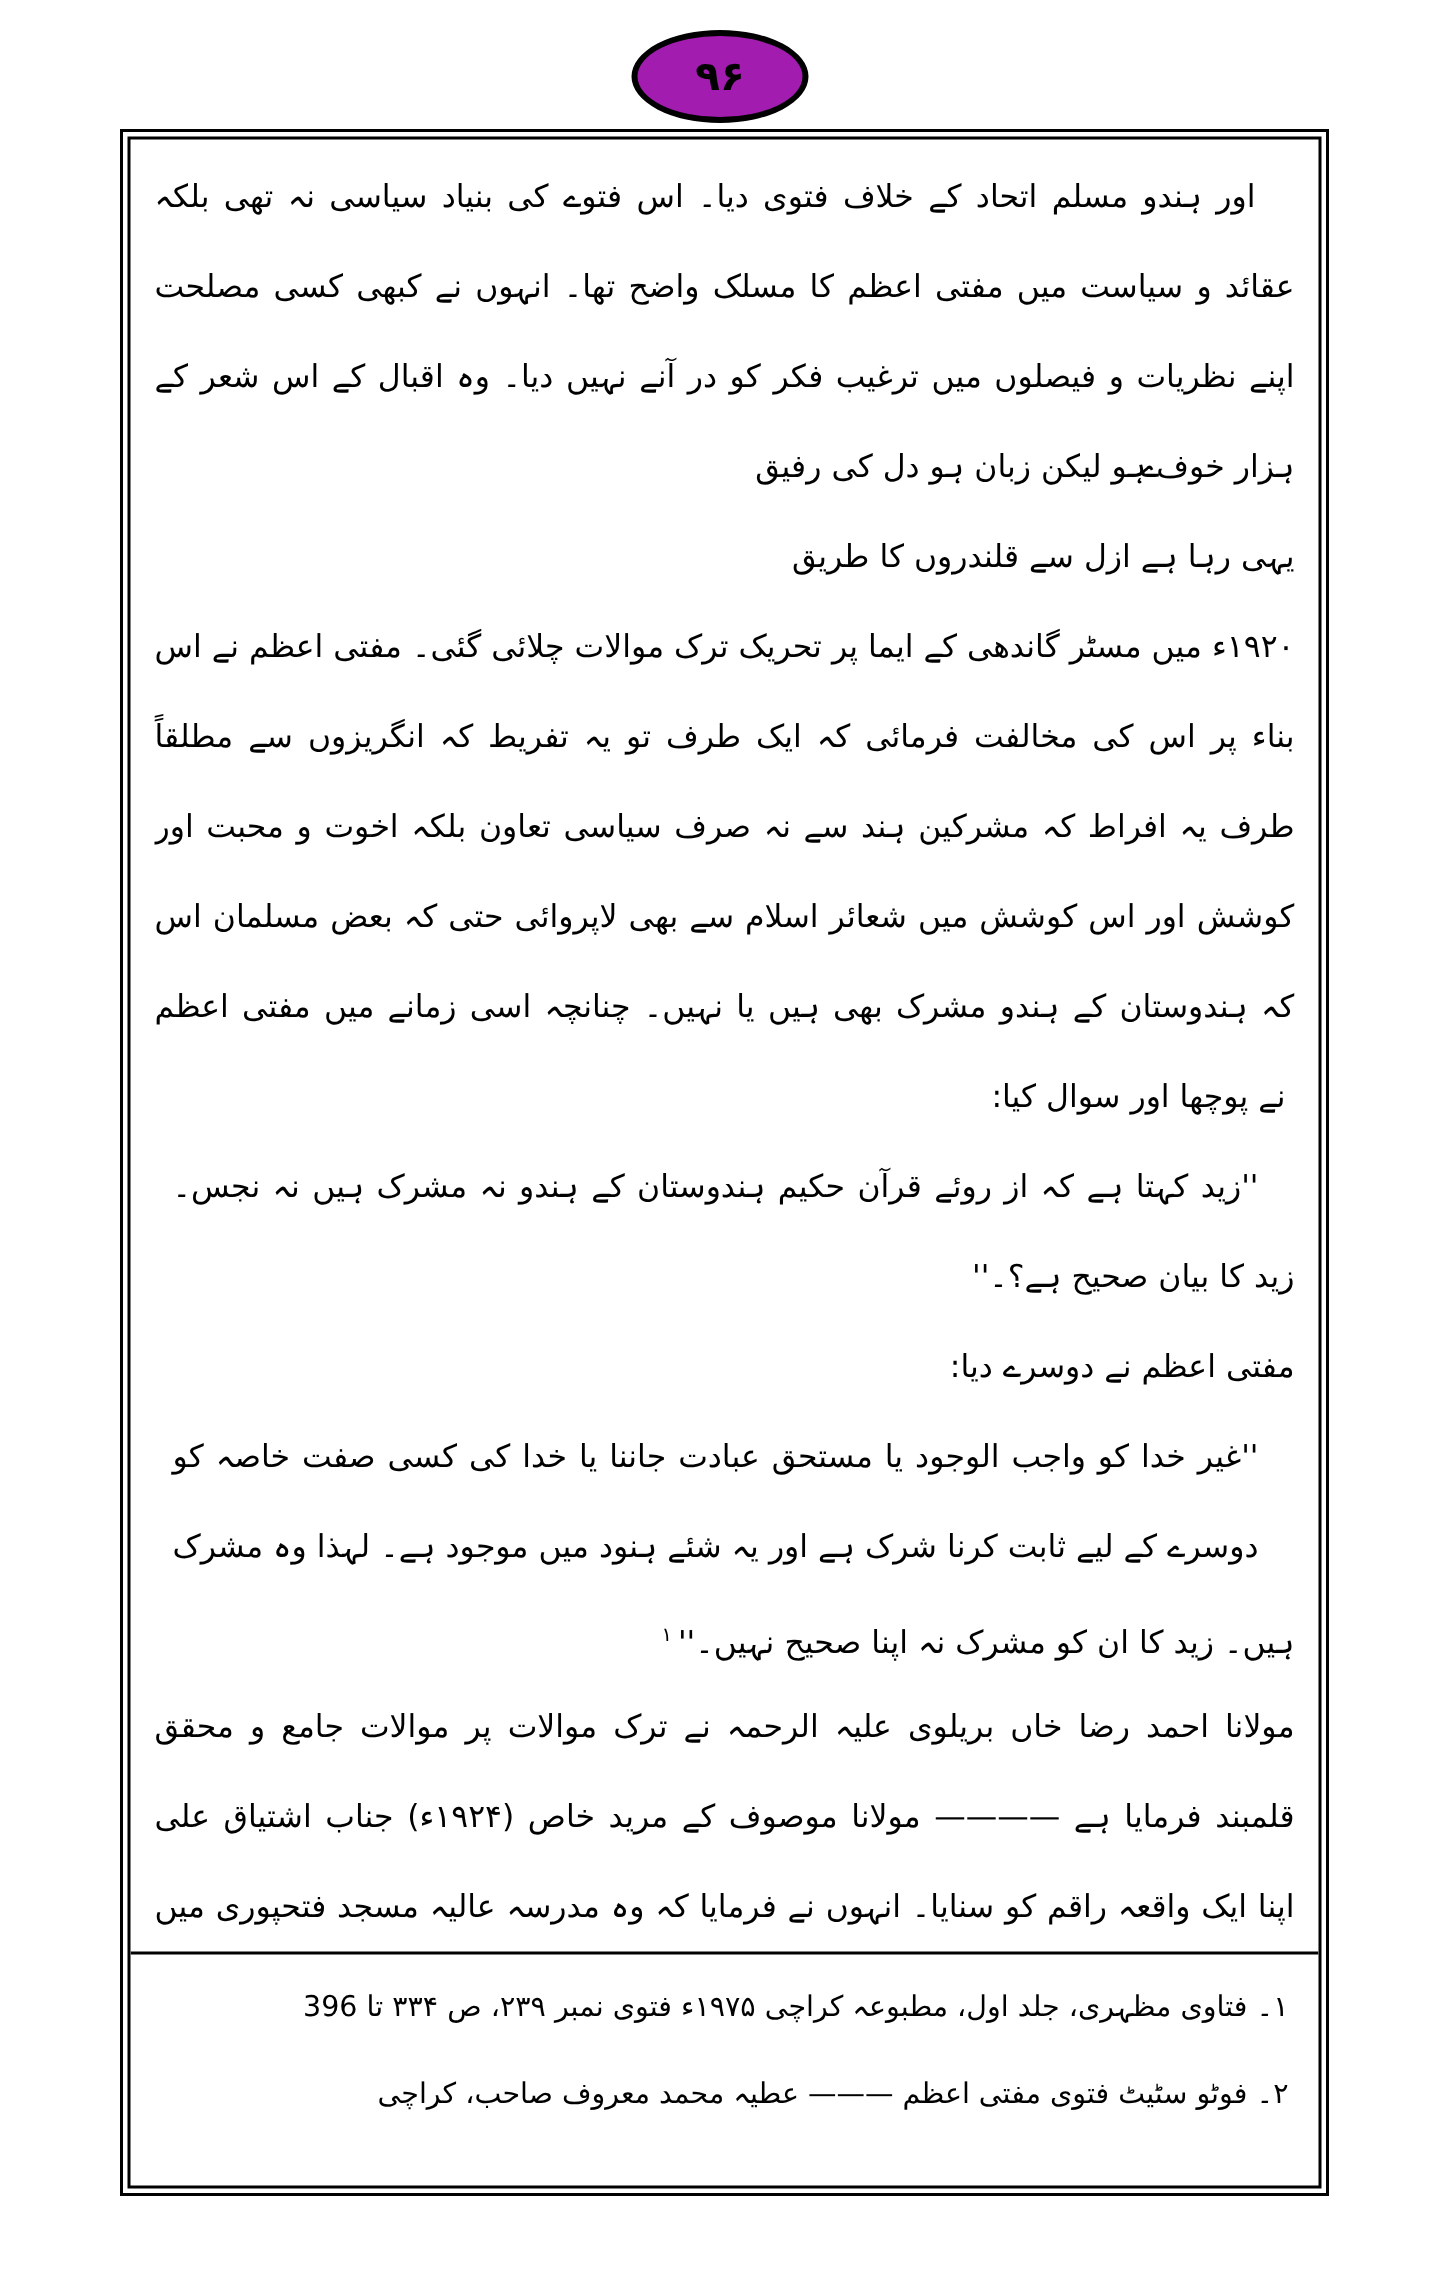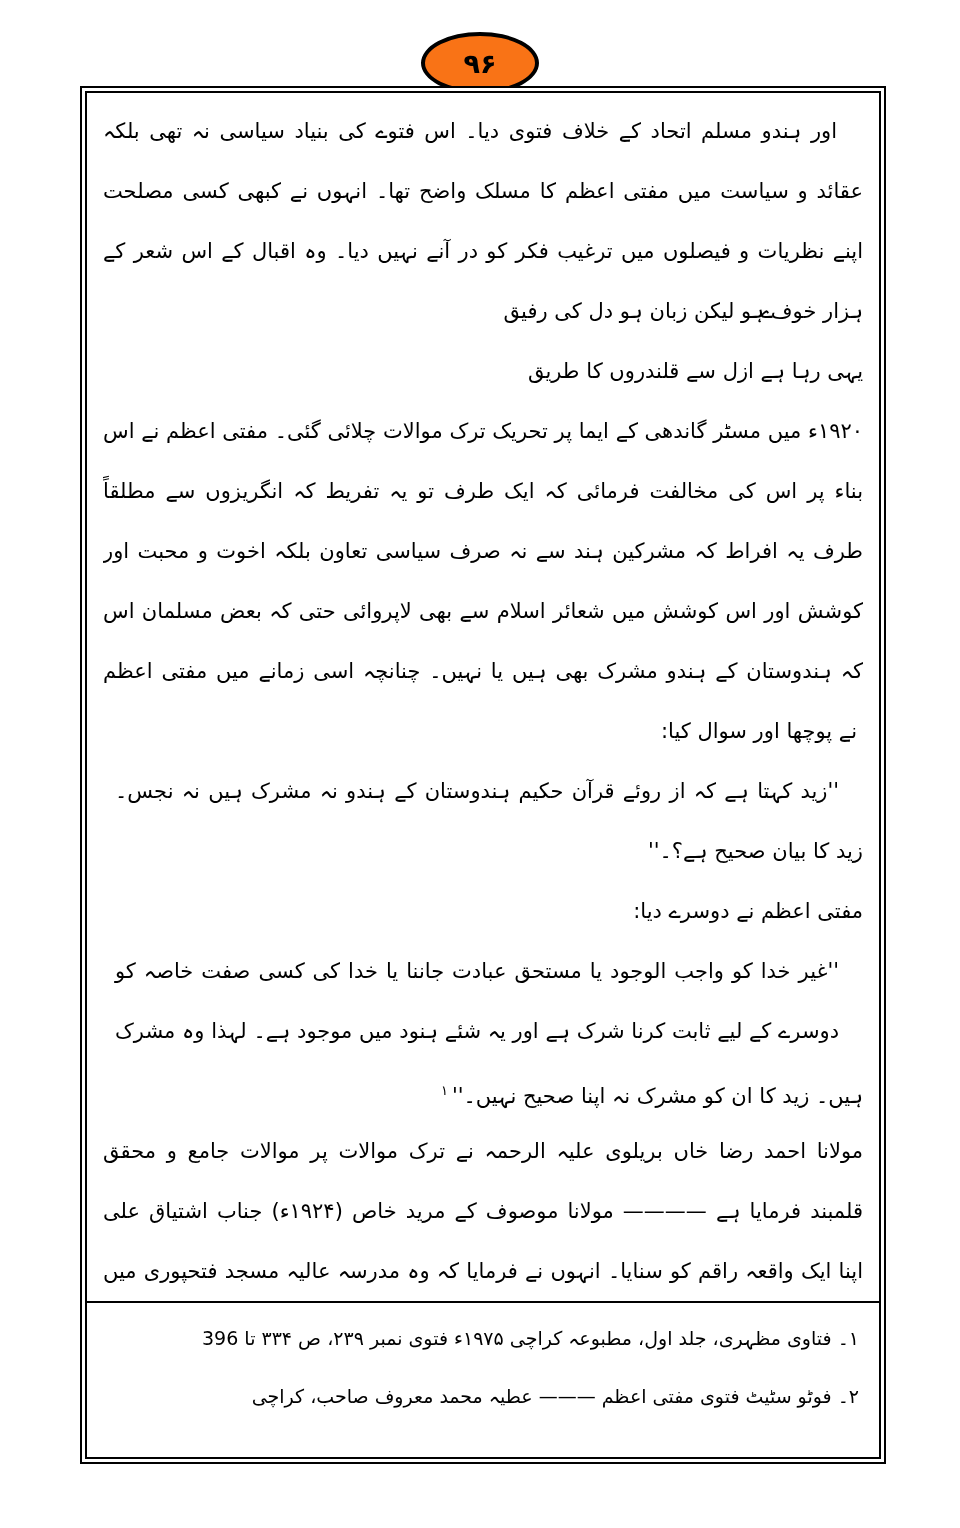--- a/index.html
+++ b/index.html
@@ -5,24 +5,24 @@
   html,body{margin:0;padding:0;background:#ffffff;}
   body{
     width:960px;height:1528px;position:relative;
     font-family:"DejaVu Sans", sans-serif;
     color:#000;
   }
   .page{position:relative;width:960px;height:1528px;background:#fff;}
 
   
   .page-number-oval{
-    position:absolute;top:32px;left:50%;transform:translateX(-50%);
+    position:absolute;top:20px;left:50%;transform:translateX(-50%);
     width:110px;height:54px;border:4px solid #000;border-radius:50%;
     display:flex;align-items:center;justify-content:center;
-    font-size:27px;font-weight:bold;background:#f97316;
+    font-size:27px;font-weight:bold;background:#a21caf;
   }
 
   
   .frame-outer{
     position:absolute;left:80px;top:86px;width:806px;height:1378px;
     border:2px solid #000;padding:3px;box-sizing:border-box;background:#fff;
   }
   .frame-inner{
     width:100%;height:100%;border:2px solid #000;box-sizing:border-box;
     padding:8px 16px 0 16px;display:flex;flex-direction:column;overflow:hidden;

